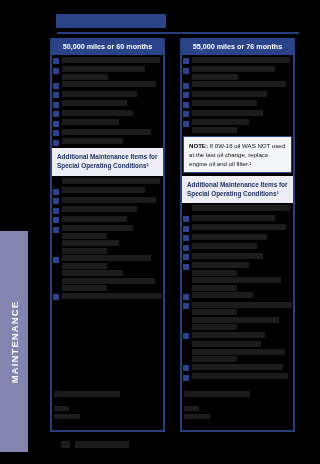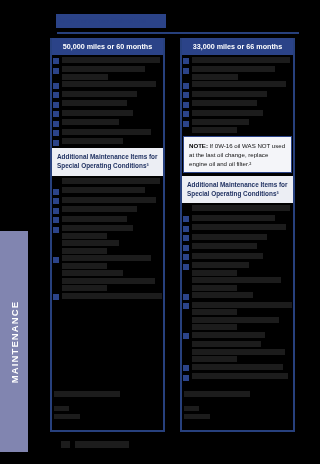--- a/index.html
+++ b/index.html
@@ -303,21 +303,21 @@
         </ul>
       <div class="footnotes">
         <div class="fn-title"></div>
         <div class="fn-line w1"></div>
         <div class="fn-line w2"></div>
       </div>
     </div>
   </div>
 
   <div class="column" id="column-right">
-    <div class="column-header">33,000 miles or 66 months</div>
+    <div class="column-header">55,000 miles or 76 months</div>
     <div class="column-body">
       <ul class="mlist" id="right-primary">
           <li class="mitem">
             <span class="bullet"></span>
             <span class="redact" style="width: 97%;"></span>
           </li>
           <li class="mitem">
             <span class="bullet"></span>
             <span class="redact" style="width: 82%;"></span>
             <span class="redact" style="width: 46%;"></span>

